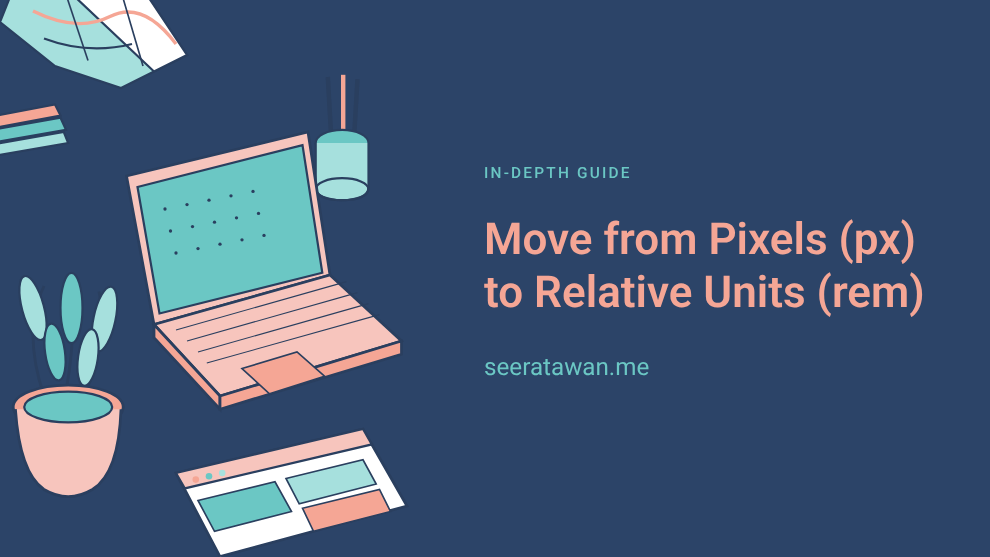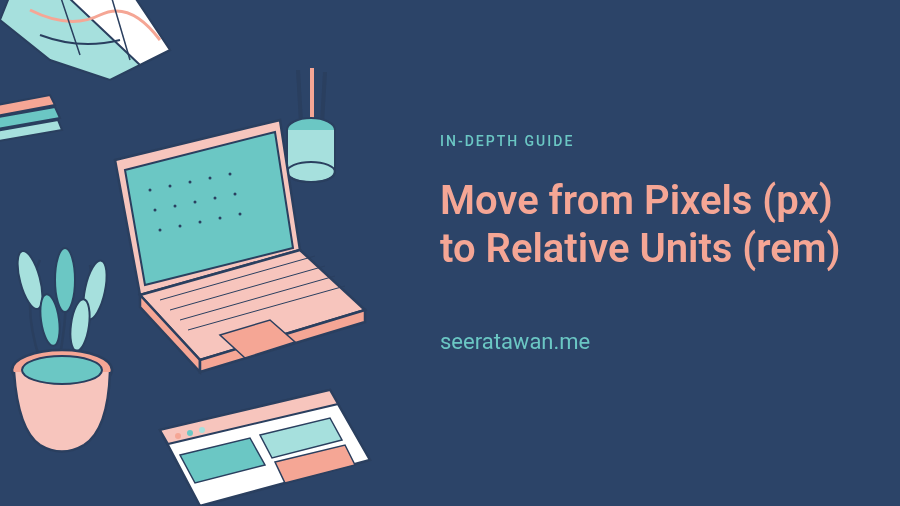--- a/index.html
+++ b/index.html
@@ -14,36 +14,36 @@
   .illustration {
     position: absolute;
     left: 0;
     top: 0;
     width: 440px;
     height: 506px;
   }
   .text-block {
     position: absolute;
     left: 440px;
-    top: 133px;
+    top: 150px;
     width: 420px;
   }
   .eyebrow {
     color: #6bc7c4;
     font-size: 14px;
     letter-spacing: 2px;
     font-weight: 500;
     margin-bottom: 28px;
   }
   .headline {
     color: #f5a695;
     font-size: 40px;
     line-height: 1.2;
     font-weight: 600;
-    margin-bottom: 56px;
+    margin-bottom: 32px;
   }
   .site {
     color: #6bc7c4;
     font-size: 22px;
     font-weight: 400;
   }
 </style>
 </head>
 <body>
 

